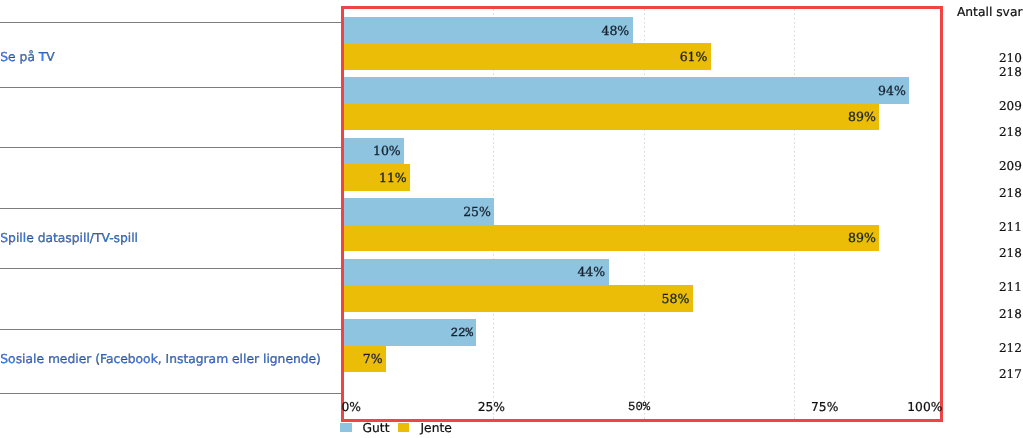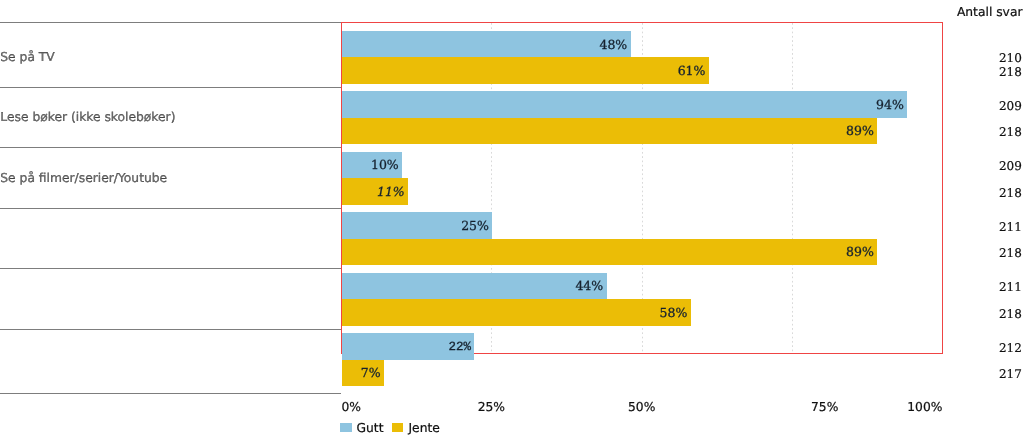--- a/index.html
+++ b/index.html
@@ -6,46 +6,46 @@
   html,body{margin:0;padding:0;background:#ffffff;}
   body{width:1023px;height:438px;overflow:hidden;
        font-family:"DejaVu Sans",sans-serif;color:#262626;
        -webkit-font-smoothing:antialiased;text-rendering:geometricPrecision;}
   #root{position:relative;width:1023px;height:438px;background:#fff;}
 
   
   .catcol{position:absolute;left:0;top:0;width:341px;height:438px;}
   .catsep{position:absolute;left:0;width:341px;height:1px;background:#7d7d7d;}
   .catlabel{position:absolute;left:0.3px;font-size:12.3px;line-height:16px;
-            color:#737373;white-space:nowrap;will-change:opacity;
+            color:#3b82f6;white-space:nowrap;will-change:opacity;
             -webkit-text-stroke:0.22px #0d0d0d;}
 
   
-  .plot{position:absolute;left:341px;top:22px;width:602px;height:332px;
-        box-sizing:border-box;border:1px solid #ef4444;}
+  .plot{position:absolute;left:341px;top:6px;width:602px;height:416px;
+        box-sizing:border-box;border:3px solid #ef4444;}
   .plotinner{position:absolute;left:0;top:0;right:0;bottom:0;}
   .grid{position:absolute;top:0;bottom:0;width:1px;
         background-image:linear-gradient(to bottom,#d9d9d9 0,#d9d9d9 1.4px,rgba(255,255,255,0) 1.4px,rgba(255,255,255,0) 4.3px);
         background-size:1px 4.3px;background-repeat:repeat-y;}
 
   .bar{position:absolute;left:0;}
   .barlabel{position:absolute;font-family:"DejaVu Serif",serif;font-size:12.5px;
             line-height:16px;color:#16222f;white-space:nowrap;
             -webkit-text-stroke:0.3px #16222f;will-change:opacity;}
 
   
   .xtick{position:absolute;top:399px;font-family:"DejaVu Sans",sans-serif;
          font-size:12.3px;line-height:16px;color:#111;white-space:nowrap;
          will-change:opacity;-webkit-text-stroke:0.22px #111;}
 
   
   .legend{position:absolute;left:340px;top:419.5px;display:flex;align-items:center;}
   .lgitem{display:flex;align-items:center;margin-right:8.5px;}
   .swatch{width:11.5px;height:9.5px;display:inline-block;}
-  .lglabel{font-size:12.3px;line-height:16px;color:#111;margin-left:5px;
+  .lglabel{font-size:12.3px;line-height:16px;color:#111;margin-left:11px;
            will-change:opacity;-webkit-text-stroke:0.22px #111;}
 
   
   #rightcol{position:absolute;right:0;top:0;width:130px;}
   .rhead{position:absolute;right:0.5px;top:4px;font-size:12.3px;line-height:16px;
          color:#111;white-space:nowrap;will-change:opacity;
          -webkit-text-stroke:0.22px #111;}
   .rnum{position:absolute;right:1.2px;font-family:"DejaVu Serif",serif;font-size:12px;
         line-height:16px;color:#111;white-space:nowrap;will-change:opacity;
         -webkit-text-stroke:0.2px #111;}
@@ -57,22 +57,22 @@
 
   <div class="catcol" id="catcol">
     <div class="catsep" style="top: 22px;"></div>
     <div class="catsep" style="top: 87px;"></div>
     <div class="catsep" style="top: 147px;"></div>
     <div class="catsep" style="top: 208px;"></div>
     <div class="catsep" style="top: 268px;"></div>
     <div class="catsep" style="top: 329px;"></div>
     <div class="catsep" style="top: 393px;"></div>
     <div class="catlabel" style="top: 48.8px;">Se på TV</div>
-    <div class="catlabel" style="top: 109.2px;">Lese bøker (ikke skolebøker)</div>
-    <div class="catlabel" style="top: 169.7px;">Se på filmer/serier/Youtube</div>
+    <div class="catlabel" style="top: 230.2px;">Spille dataspill/TV-spill</div>
+    <div class="catlabel" style="top: 351.2px;">Sosiale medier (Facebook, Instagram eller lignende)</div>
   </div>
 
   <div class="plot" id="plot">
     <div class="plotinner" id="plotinner">
       <div class="grid" style="left: 149.35px;"></div>
       <div class="grid" style="left: 299.7px;"></div>
       <div class="grid" style="left: 450.05px;"></div>
 
       <div class="bar" style="top: 7.9px; height: 26.7px; width: 288.672px; background: rgb(142, 196, 224);"></div>
       <div class="bar" style="top: 34.2px; height: 26.7px; width: 366.854px; background: rgb(235, 189, 6);"></div>
@@ -85,34 +85,34 @@
       <div class="bar" style="top: 249.8px; height: 26.7px; width: 264.616px; background: rgb(142, 196, 224);"></div>
       <div class="bar" style="top: 276.1px; height: 26.7px; width: 348.812px; background: rgb(235, 189, 6);"></div>
       <div class="bar" style="top: 310.3px; height: 26.7px; width: 132.308px; background: rgb(142, 196, 224);"></div>
       <div class="bar" style="top: 336.6px; height: 26.7px; width: 42.098px; background: rgb(235, 189, 6);"></div>
 
       <div class="barlabel" style="top: 13.55px; left: 285.272px; transform: translateX(-100%);">48%</div>
       <div class="barlabel" style="top: 39.85px; left: 363.454px; transform: translateX(-100%);">61%</div>
       <div class="barlabel" style="top: 73.95px; left: 561.916px; transform: translateX(-100%);">94%</div>
       <div class="barlabel" style="top: 100.25px; left: 531.846px; transform: translateX(-100%);">89%</div>
       <div class="barlabel" style="top: 134.45px; left: 56.74px; transform: translateX(-100%);">10%</div>
-      <div class="barlabel" style="top: 160.75px; left: 62.754px; transform: translateX(-100%); font-style: italic;">11%</div>
+      <div class="barlabel" style="top: 160.75px; left: 62.754px; transform: translateX(-100%);">11%</div>
       <div class="barlabel" style="top: 194.95px; left: 146.95px; transform: translateX(-100%);">25%</div>
       <div class="barlabel" style="top: 221.25px; left: 531.846px; transform: translateX(-100%);">89%</div>
       <div class="barlabel" style="top: 255.45px; left: 261.216px; transform: translateX(-100%);">44%</div>
       <div class="barlabel" style="top: 281.75px; left: 345.412px; transform: translateX(-100%);">58%</div>
       <div class="barlabel" style="top: 315.95px; left: 128.908px; transform: translateX(-100%); font-family: Liberation Mono, monospace;">22%</div>
       <div class="barlabel" style="top: 342.25px; left: 38.698px; transform: translateX(-100%);">7%</div>
     </div>
   </div>
 
   <div id="xaxis">
     <div class="xtick" style="left: 341.4px;">0%</div>
     <div class="xtick" style="left: 477.678px;">25%</div>
-    <div class="xtick" style="left: 628.028px;">50%</div>
+    <div class="xtick" style="left: 628.028px; font-family: Liberation Mono, monospace;">50%</div>
     <div class="xtick" style="left: 811px;">75%</div>
     <div class="xtick" style="left: 907.244px;">100%</div>
   </div>
 
   <div class="legend" id="legend">
     <div class="lgitem">
       <span class="swatch" id="sw0" style="background: rgb(142, 196, 224);"></span>
       <span class="lglabel">Gutt</span>
     </div>
     <div class="lgitem">

